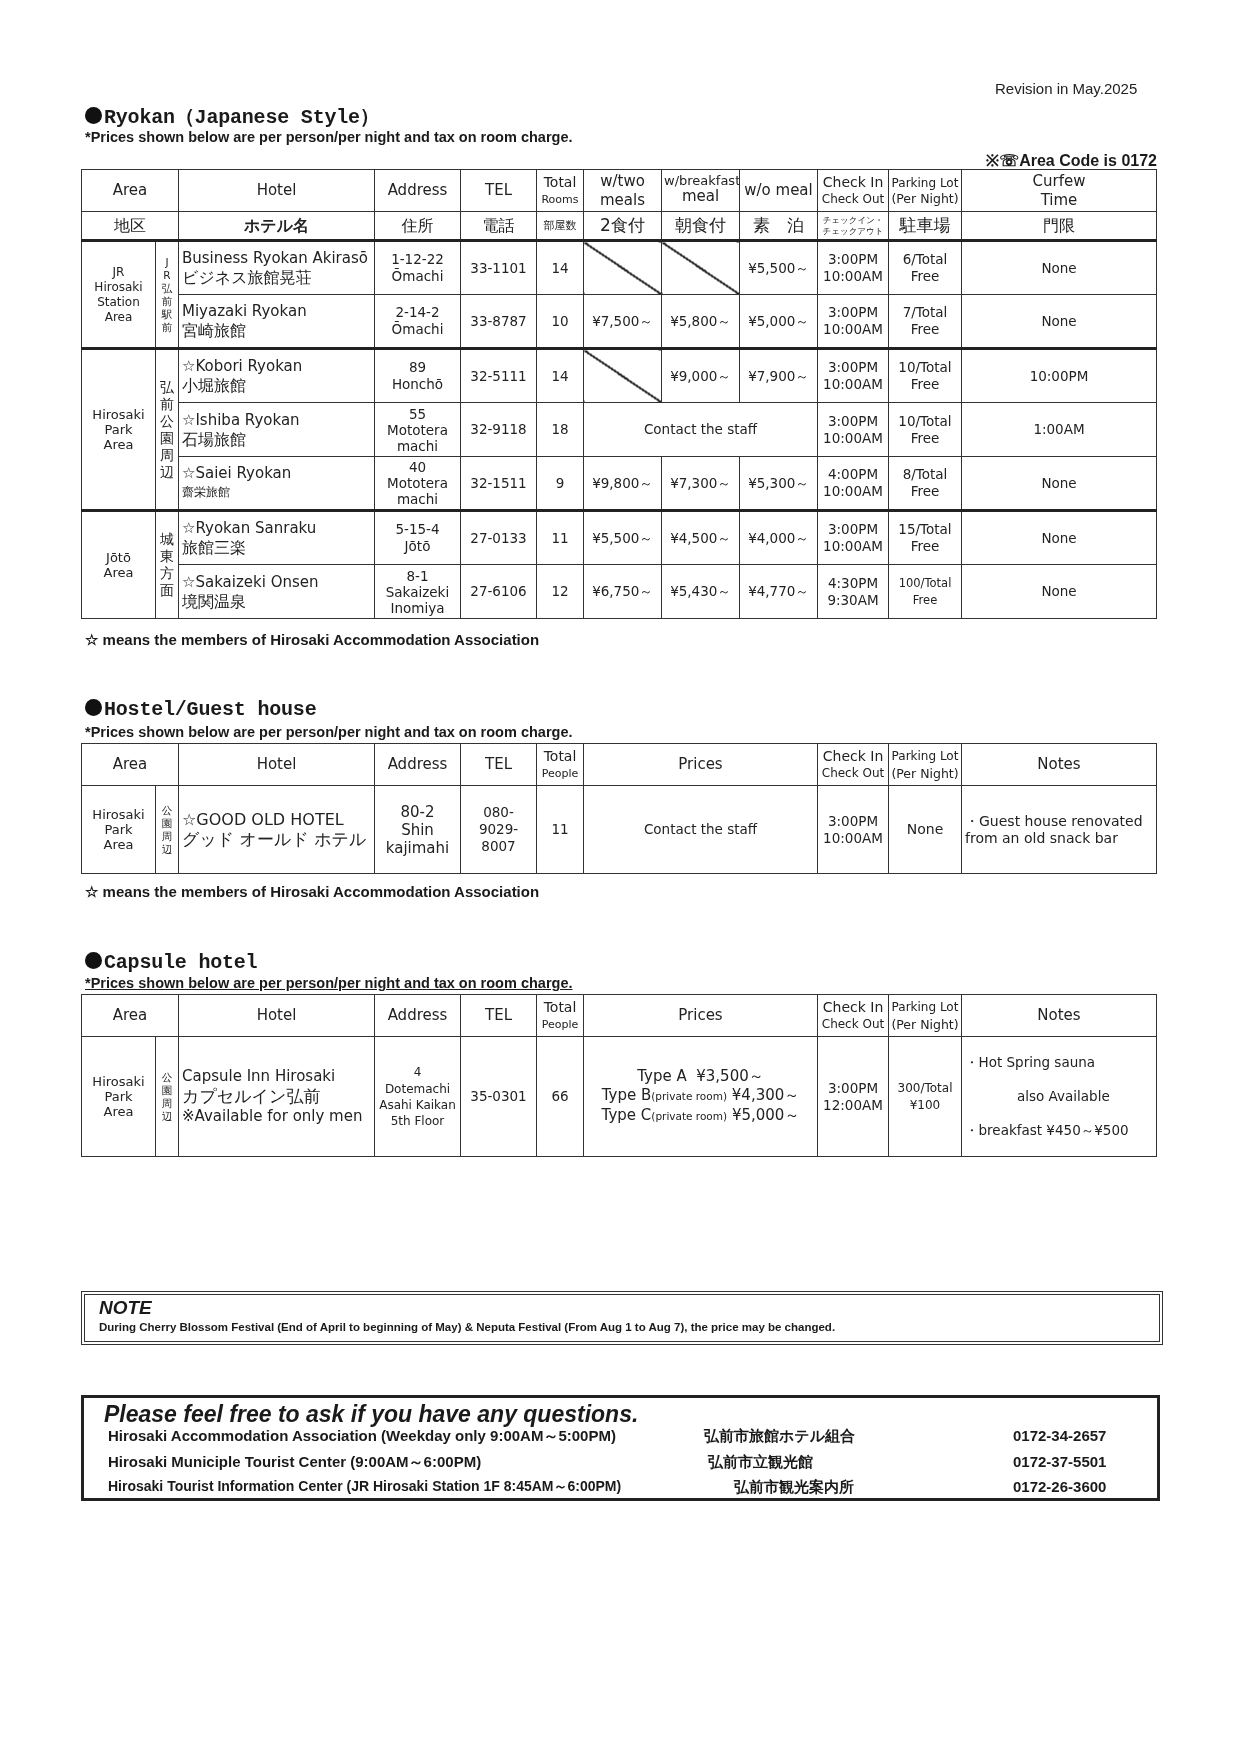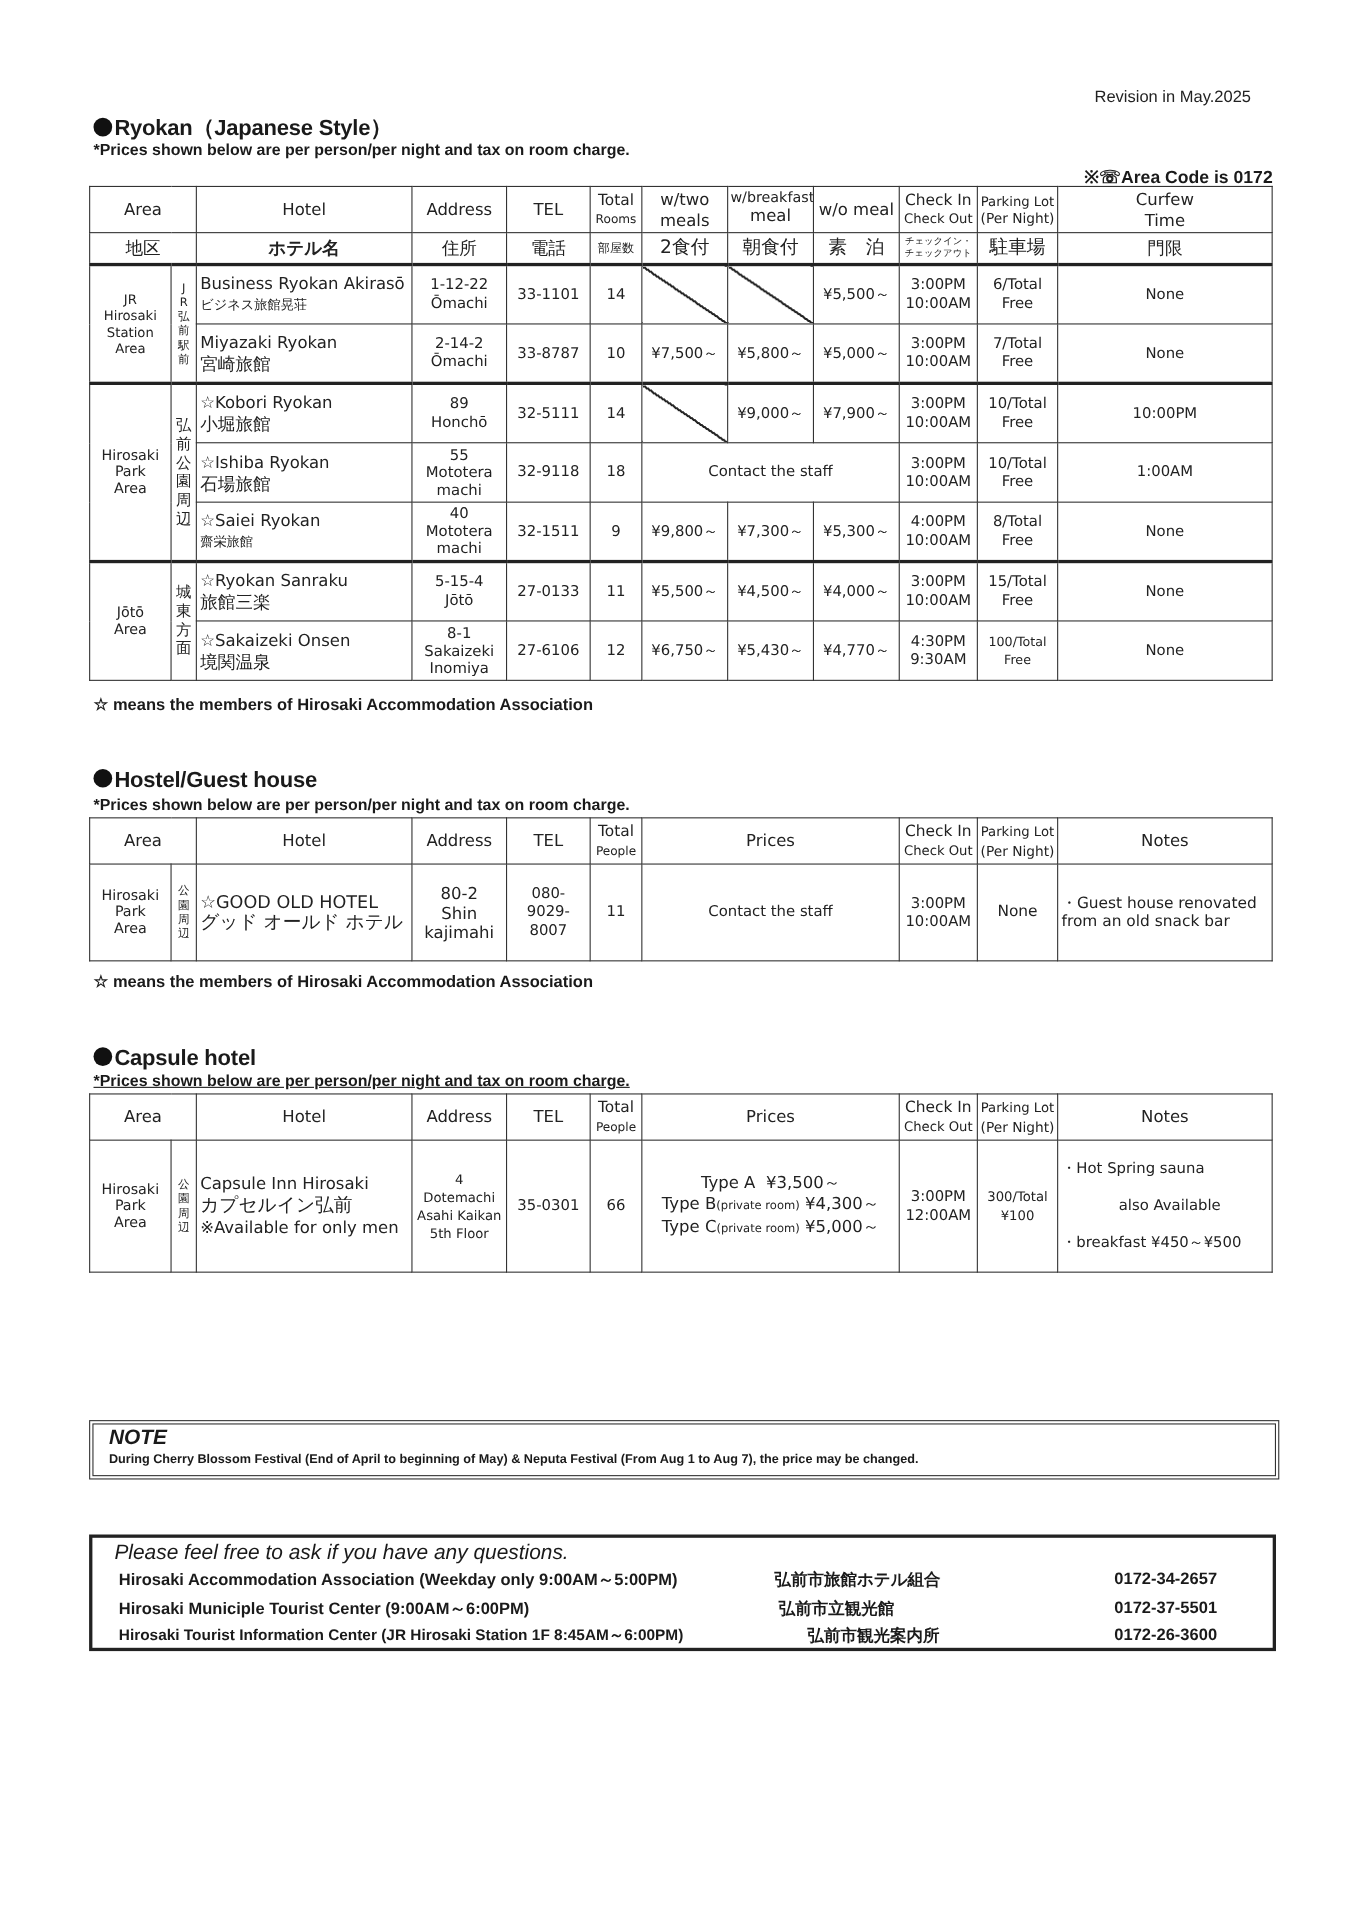--- a/index.html
+++ b/index.html
@@ -1,20 +1,20 @@
 <!DOCTYPE html>
 <html><head>
 <meta charset="utf-8">
 <style>
   html, body { margin:0; padding:0; background:#ffffff; }
   body { width:1240px; height:1754px; position:relative; overflow:hidden; color:#1a1a1a;
          font-family:"DejaVu Sans", sans-serif; }
   .abs { position:absolute; }
   .revision { left:995px; top:80px; font-size:15px; color:#222; font-family:"Liberation Sans", sans-serif; }
-  .sec-title { font-family:Liberation Sans, sans-serif; font-weight:bold; font-size:20px; letter-spacing:-0.2px; }
+  .sec-title { font-family:Liberation Mono, monospace; font-weight:bold; font-size:20px; letter-spacing:-0.2px; }
   .sec-title .dot { display:inline-block; width:17px; height:17px; border-radius:50%; background:#111; margin-right:2px; vertical-align:-1px; }
   .sec-note { font-family:"Liberation Sans", sans-serif; font-weight:bold; font-size:14.5px; }
   .sec-note.ul { text-decoration:underline; }
   .area-code { right:83px; top:149px; font-family:"Liberation Sans", sans-serif; font-weight:bold; font-size:16px; }
   .footnote { font-family:"Liberation Sans", sans-serif; font-weight:bold; font-size:15px; }
 
   table.grid { position:absolute; border-collapse:collapse; border:1px solid #f97316; table-layout:fixed; }
   table.grid td { border:1.5px solid #333; text-align:center; vertical-align:middle; padding:0 2px;
                   font-size:13.5px; line-height:17px; font-family:"DejaVu Sans", sans-serif; color:#222; overflow:hidden; }
   table.grid td.hotel { text-align:left; font-size:15px; line-height:19px; padding-left:3px; }
@@ -28,21 +28,21 @@
   table.grid td.slash { background:
      linear-gradient(to top right, transparent calc(50% - 1px), #222 calc(50% - 1px), #222 calc(50% + 1px), transparent calc(50% + 1px)); }
   table.grid td.notes { text-align:left; font-size:13.5px; line-height:17px; padding-left:3px; }
   .tiny-txt { font-size:10px; }
 
   .note-box { left:81px; top:1291px; width:1074px; height:46px; border:4px double #333; }
   .note-title { position:absolute; left:14px; top:2px; font-family:"Liberation Sans", sans-serif; font-weight:bold; font-style:italic; font-size:19px; }
   .note-text { position:absolute; left:14px; top:26px; font-family:"Liberation Sans", sans-serif; font-weight:bold; font-size:11.5px; }
 
   .contact-box { left:81px; top:1395px; width:1073px; height:100px; border:3px solid #222; }
-  .contact-title { position:absolute; left:20px; top:3px; font-family:"Liberation Sans", sans-serif; font-weight:normal; font-style:italic; font-size:19px; }
+  .contact-title { position:absolute; left:20px; top:3px; font-family:"Liberation Sans", sans-serif; font-weight:bold; font-style:italic; font-size:23px; }
   .contact-row { position:absolute; left:24px; width:1030px; height:24px; font-family:"Liberation Sans", sans-serif; font-weight:bold; font-size:15px; }
   .contact-row .name { position:absolute; left:0; top:0; }
   .contact-row .jp { position:absolute; top:0; }
   .contact-row .tel { position:absolute; left:905px; top:0; }
 </style>
 </head>
 <body>
 
 <div class="abs revision">Revision in May.2025</div>
 
@@ -120,21 +120,21 @@
 Station
 Area</td>
     <td rowspan="2" class="vert sm ml" style="white-space: pre-line;">J
 R
 弘
 前
 駅
 前</td>
     <td class="hotel">
           <div>Business Ryokan Akirasō</div>
-          <div style="font-size:12px">ビジネス旅館晃荘</div>
+          <div style="font-size:16px">ビジネス旅館晃荘</div>
         </td>
     <td class="ml" style="white-space: pre-line;">1-12-22
 Ōmachi</td>
     <td>33-1101</td>
     <td>14</td>
     <td class="slash"></td>
     <td class="slash"></td>
     <td>¥5,500～</td>
     <td>
           <div>3:00PM</div>

